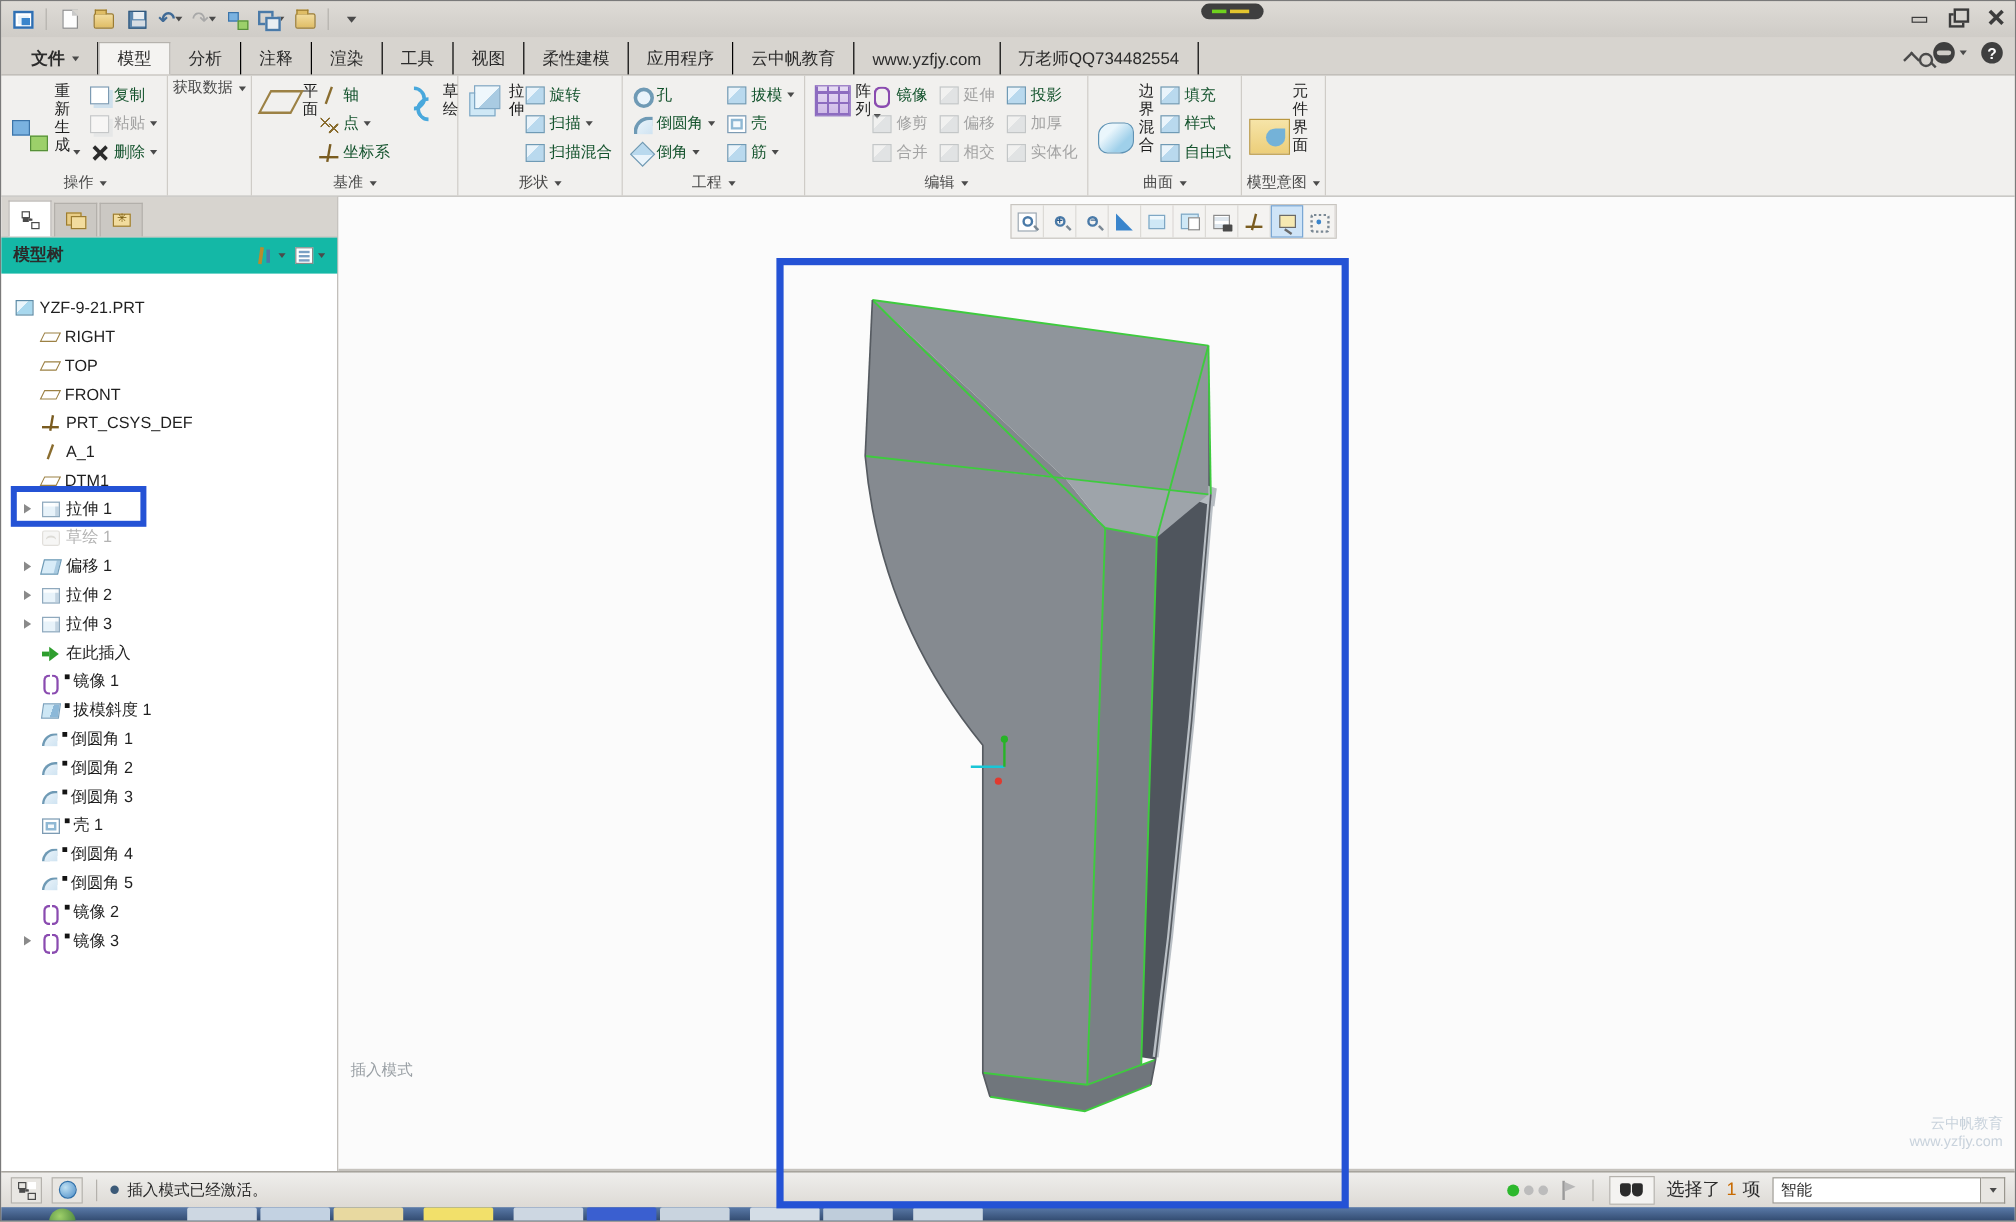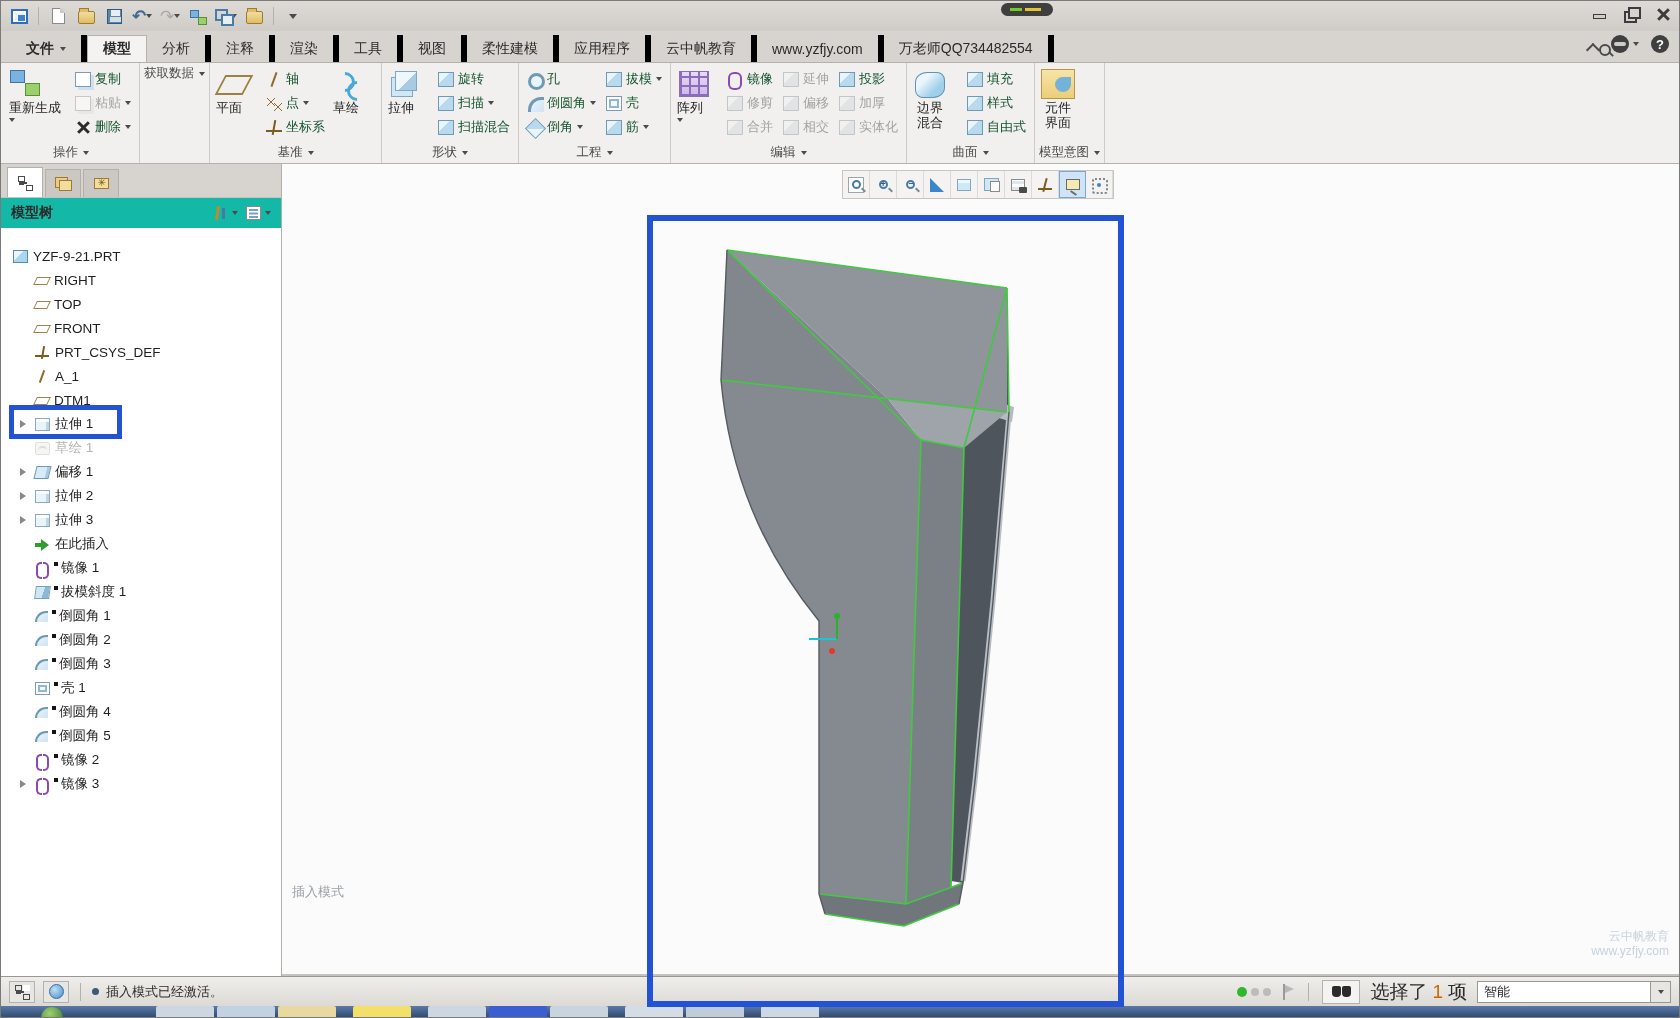--- a/index.html
+++ b/index.html
@@ -40,39 +40,39 @@
   .glyph.dis{color:#a8a8a8;font-weight:normal;}
   .ic-regen{width:16px;height:15px;position:relative;}
   .ic-regen::before{content:"";position:absolute;left:0;top:1px;width:7px;height:6px;background:#7ab2e0;border:1px solid #3c74a8;}
   .ic-regen::after{content:"";position:absolute;left:8px;top:8px;width:7px;height:6px;background:#9cd06a;border:1px solid #57903a;}
   .ic-winds{width:16px;height:14px;position:relative;}
   .ic-winds::before{content:"";position:absolute;left:0;top:0;width:9px;height:8px;border:2px solid #4a7aa8;}
   .ic-winds::after{content:"";position:absolute;left:6px;top:5px;width:9px;height:8px;border:2px solid #4a7aa8;background:#e9eef2;}
 
   
   .tabbar{position:absolute;left:0;top:30px;width:100%;height:32px;background:#d7d4cf;border-bottom:1px solid #b5b2ad;display:flex;align-items:flex-end;padding-left:10px;}
-  .tab{height:27px;padding:0 15px;display:flex;align-items:center;gap:6px;font-size:14px;color:#2b2b2b;border-right:6px solid #000000;cursor:default;}
+  .tab{height:27px;padding:0 15px;display:flex;align-items:center;gap:6px;font-size:14px;color:#2b2b2b;border-right:1px solid #000000;cursor:default;}
   .tab.file{font-weight:bold;}
-  .tab.active{background:#f4f3f1;border:1px solid #b5b2ad;border-bottom:none;font-weight:bold;}
+  .tab.active{background:#f4f3f1;border:1px solid #b5b2ad;border-bottom:none;font-weight:normal;}
   .tabbar-right{position:absolute;right:10px;top:4px;display:flex;align-items:center;gap:12px;}
   .ic-chevup{width:12px;height:8px;position:relative;}
   .ic-chevup::before{content:"";position:absolute;left:1px;top:1px;width:8px;height:8px;border-left:2px solid #4a4a4a;border-top:2px solid #4a4a4a;transform:rotate(45deg);}
   .ic-search{width:14px;height:14px;position:relative;}
   .ic-search::before{content:"";position:absolute;left:0;top:0;width:8px;height:8px;border:2px solid #4a4a4a;border-radius:50%;}
   .ic-search::after{content:"";position:absolute;left:9px;top:9px;width:6px;height:2px;background:#4a4a4a;transform:rotate(45deg);}
   .ic-account{width:18px;height:18px;border-radius:50%;background:#3f3f3f;position:relative;}
   .ic-account::after{content:"";position:absolute;left:3px;top:7px;width:12px;height:4px;border-radius:2px;background:#cfccc7;}
   .ic-help{width:18px;height:18px;border-radius:50%;background:#3f3f3f;color:#fff;font-weight:bold;font-size:13px;display:flex;align-items:center;justify-content:center;}
 
   
   .ribbon{position:absolute;left:0;top:62px;width:100%;height:101px;background:#f1f0ee;border-bottom:1px solid #b5b2ad;display:flex;align-items:stretch;padding-left:2px;}
   .rgroup{display:flex;flex-direction:column;border-right:1px solid #cfccc7;padding:0 4px;}
   .rcontent{flex:1;display:flex;align-items:flex-start;gap:2px;padding-top:4px;}
   .rlabel{height:21px;display:flex;align-items:center;justify-content:center;gap:5px;font-size:12.5px;color:#4a4a4a;}
-  .bigbtn{width:62px;display:flex;flex-direction:column;align-items:flex-start;gap:2px;padding:2px 2px;border-radius:3px;}
+  .bigbtn{width:62px;display:flex;flex-direction:row;align-items:flex-end;gap:2px;padding:2px 2px;border-radius:3px;}
   .bigbtn .blabel{font-size:13px;color:#1f1f1f;text-align:center;line-height:1.15;}
   .scol{display:flex;flex-direction:column;justify-content:flex-start;}
   .sbtn{height:24px;display:flex;align-items:center;gap:4px;padding:0 4px;border-radius:3px;font-size:13px;color:#14532d;white-space:nowrap;}
   .sbtn.dis{color:#a3a3a3;}
   .sbtn.dis .rs{opacity:.45;filter:grayscale(.8);}
 
   
   .rs{width:16px;height:15px;flex:none;position:relative;}
   .rs.blue{background:linear-gradient(135deg,#eaf4fb 40%,#b9d9ee 40%);border:1px solid #6f9ab5;}
   .rs.gold{background:linear-gradient(135deg,#f7ecc8 40%,#e6cd86 40%);border:1px solid #ab8c3e;}
@@ -213,21 +213,21 @@
   .st-right{margin-left:auto;display:flex;align-items:center;gap:10px;}
   .dots{display:flex;align-items:center;gap:4px;}
   .dot{width:8px;height:8px;border-radius:50%;}
   .dot.g{background:#2db82d;width:10px;height:10px;}
   .dot.dim{background:#bcbcbc;}
   .ic-flag{width:14px;height:16px;position:relative;}
   .ic-flag::before{content:"";position:absolute;left:2px;top:0;width:2px;height:16px;background:#9a9a9a;}
   .ic-flag::after{content:"";position:absolute;left:4px;top:1px;border-left:9px solid #b8b8b8;border-top:4px solid transparent;border-bottom:4px solid transparent;}
   .binocbtn{width:38px;height:24px;border:1px solid #b5b2ad;background:#f4f3f1;display:flex;align-items:center;justify-content:center;gap:1px;}
   .binoc{width:9px;height:11px;background:#2b2b2b;border-radius:2px 2px 4px 4px;}
-  .seltext{font-size:19px;color:#2b2b2b;display:flex;gap:5px;align-items:center;}
+  .seltext{font-size:15px;color:#2b2b2b;display:flex;gap:5px;align-items:center;}
   .selcount{color:#c86a00;}
   .combo{width:174px;height:22px;background:#fff;border:1px solid #9a978f;display:flex;align-items:center;font-size:13px;color:#2b2b2b;padding:0 6px;}
   .combobtn{width:20px;height:22px;border:1px solid #9a978f;border-left:none;background:#e8e6e2;display:flex;align-items:center;justify-content:center;}
 
   
   .taskbar{position:absolute;left:0;top:1005px;width:100%;height:13px;background:linear-gradient(#5a7aa8,#2c4468);display:flex;align-items:flex-start;gap:3px;padding-left:40px;overflow:hidden;}
   .orb{width:22px;height:22px;border-radius:50%;background:radial-gradient(circle at 40% 30%,#9fd06a,#2c6a2c);margin-top:1px;flex:none;}
   .titem{width:58px;height:13px;border-radius:2px 2px 0 0;flex:none;}
 </style>
 </head>

